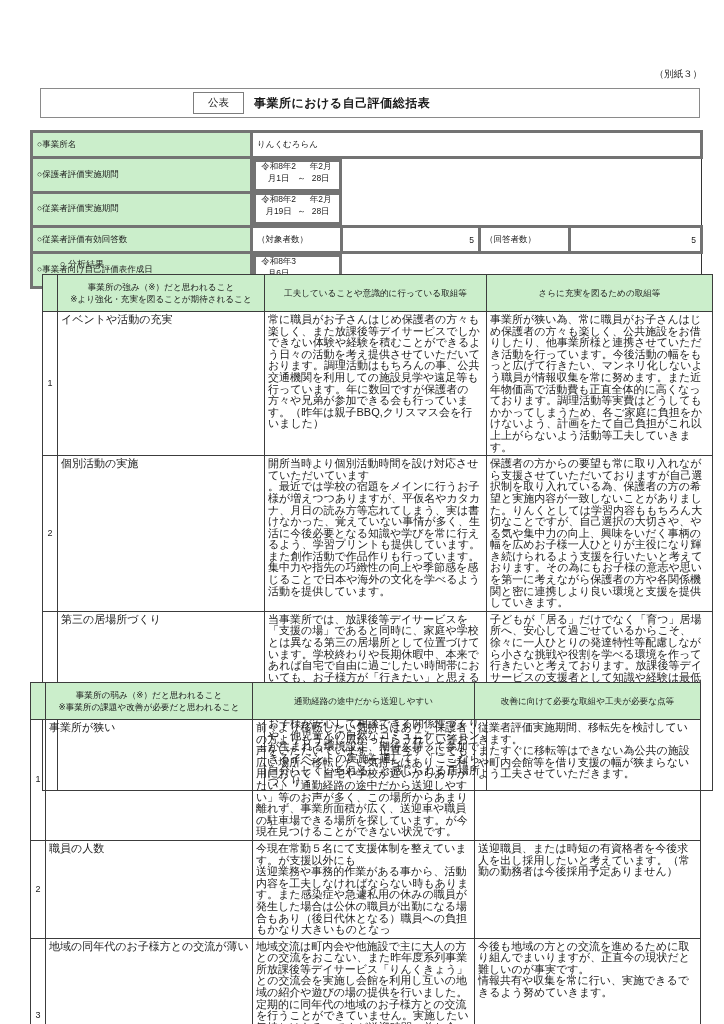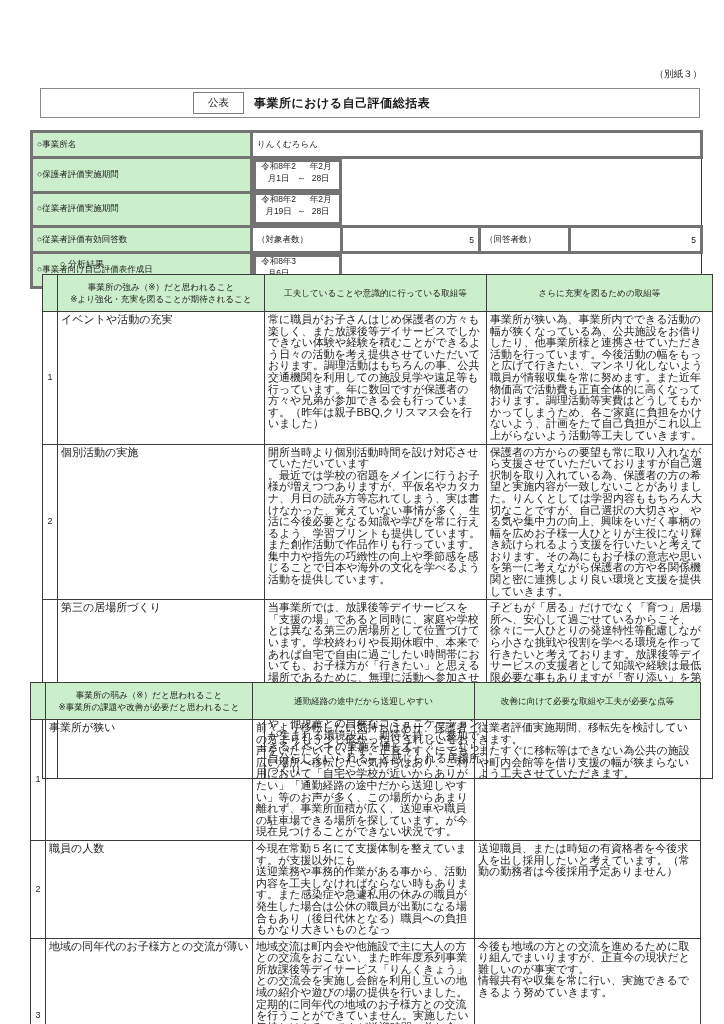--- a/index.html
+++ b/index.html
@@ -171,21 +171,21 @@
         <div>事業所の強み（※）だと思われること</div>
         <div>※より強化・充実を図ることが期待されること</div>
       </td>
       <td class="hd">工夫していることや意識的に行っている取組等</td>
       <td class="hd">さらに充実を図るための取組等</td>
     </tr>
     <tr class="rA1">
       <td class="no">1</td>
       <td>イベントや活動の充実</td>
       <td>常に職員がお子さんはじめ保護者の方々も楽しく、また放課後等デイサービスでしかできない体験や経験を積むことができるよう日々の活動を考え提供させていただいております。調理活動はもちろんの事、公共交通機関を利用しての施設見学や遠足等も行っています。年に数回ですが保護者の方々や兄弟が参加できる会も行っています。（昨年は親子BBQ,クリスマス会を行いました）</td>
-      <td>事業所が狭い為、事業所内でできる活動の幅が狭くなっている為、公共施設をお借りしたり、他事業所様と連携させていただき活動を行っています。今後活動の幅をもっと広げて行きたい、マンネリ化しないよう職員が情報収集を常に努めます。また近年物価高で活動費も正直全体的に高くなっております。調理活動等実費はどうしてもかかってしまうため、各ご家庭に負担をかけないよう、計画をたて自己負担がこれ以上上がらないよう活動等工夫していきます。</td>
+      <td>事業所が狭い為、常に職員がお子さんはじめ保護者の方々も楽しく、公共施設をお借りしたり、他事業所様と連携させていただき活動を行っています。今後活動の幅をもっと広げて行きたい、マンネリ化しないよう職員が情報収集を常に努めます。また近年物価高で活動費も正直全体的に高くなっております。調理活動等実費はどうしてもかかってしまうため、各ご家庭に負担をかけないよう、計画をたて自己負担がこれ以上上がらないよう活動等工夫していきます。</td>
     </tr>
     <tr class="rA2">
       <td class="no">2</td>
       <td>個別活動の実施</td>
       <td>開所当時より個別活動時間を設け対応させていただいています
 。最近では学校の宿題をメインに行うお子様が増えつつありますが、平仮名やカタカナ、月日の読み方等忘れてしまう、実は書けなかった、覚えていない事情が多く、生活に今後必要となる知識や学びを常に行えるよう、学習プリントも提供しています。また創作活動で作品作りも行っています。集中力や指先の巧緻性の向上や季節感を感じることで日本や海外の文化を学べるよう活動を提供しています。</td>
       <td>保護者の方からの要望も常に取り入れながら支援させていただいておりますが自己選択制を取り入れている為、保護者の方の希望と実施内容が一致しないことがありました。りんくとしては学習内容ももちろん大切なことですが、自己選択の大切さや、やる気や集中力の向上、興味をいだく事柄の幅を広めお子様一人ひとりが主役になり輝き続けられるよう支援を行いたいと考えております。その為にもお子様の意志や思いを第一に考えながら保護者の方や各関係機関と密に連携しより良い環境と支援を提供していきます。</td>
     </tr>
     <tr class="rA3">
       <td class="no">3</td>

